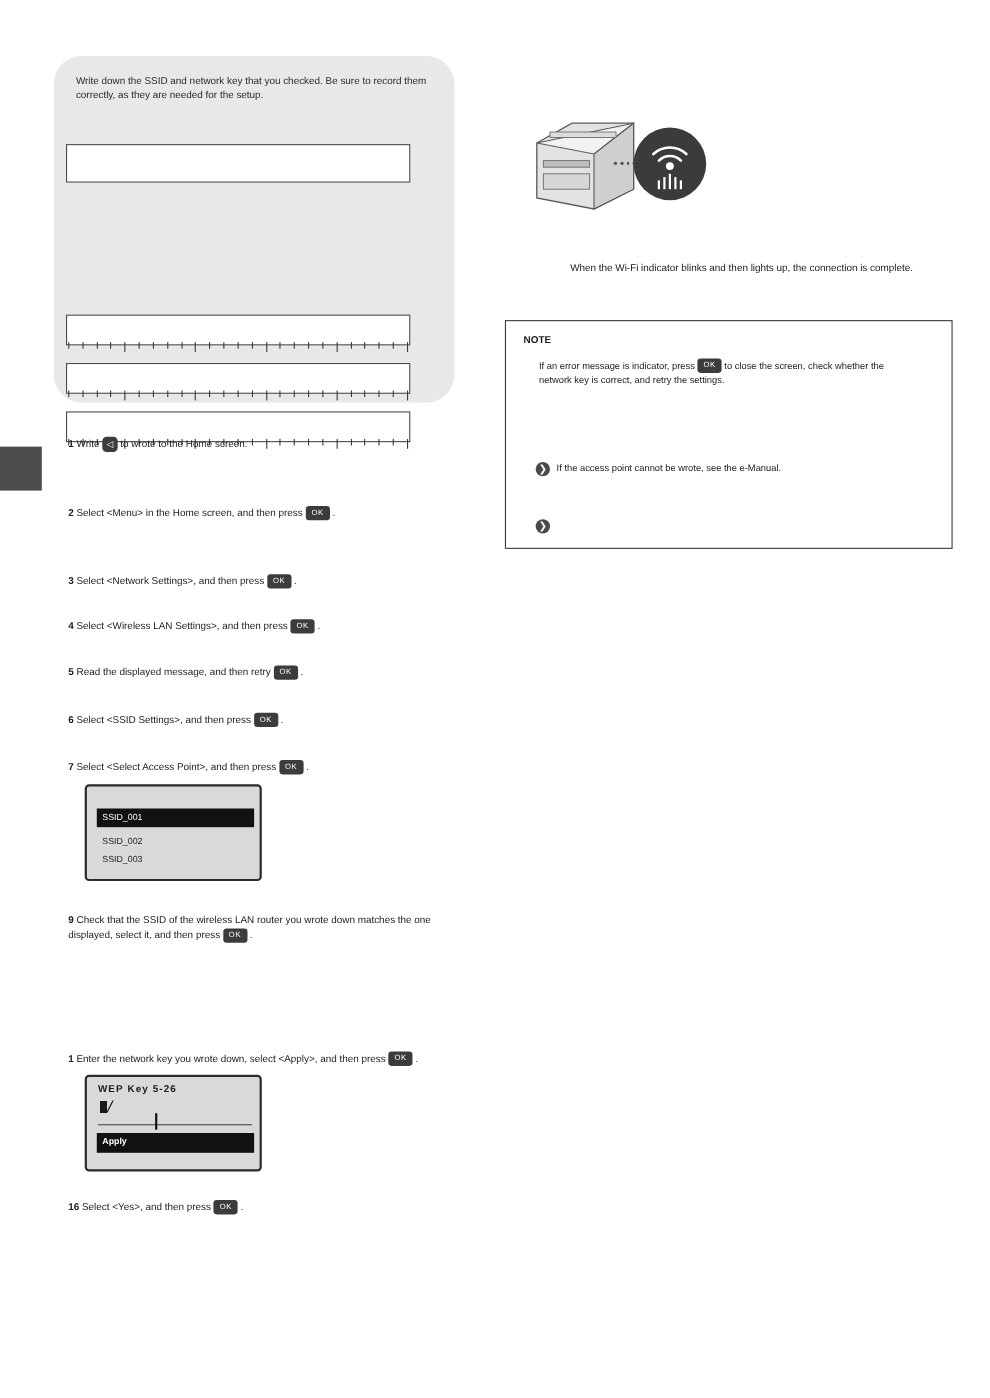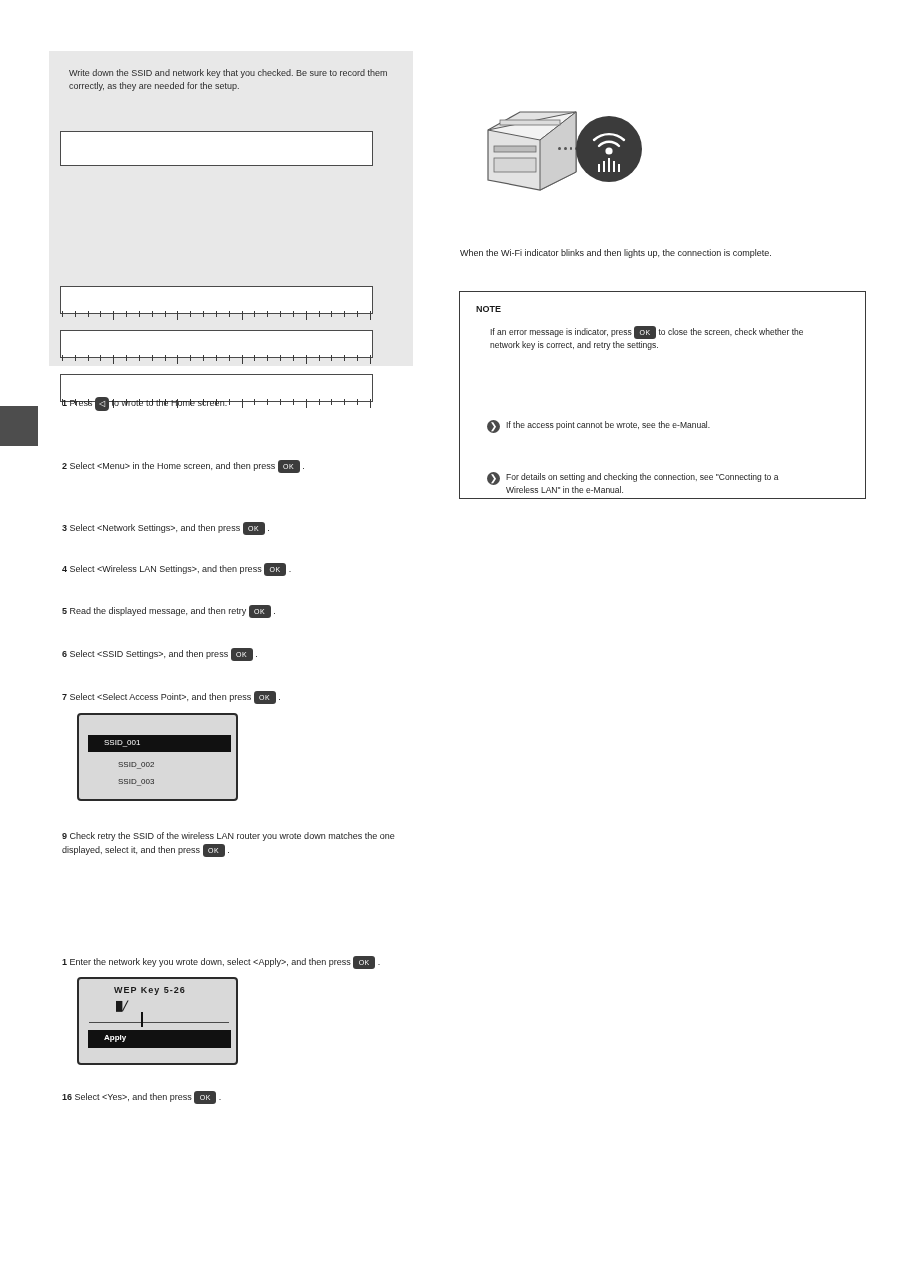--- a/index.html
+++ b/index.html
@@ -28,20 +28,21 @@
     background: #4d4d4d;
   }
 
   
   .note-box {
     left: 49px;
     top: 51px;
     width: 364px;
     height: 315px;
     background: #e8e8e8;
+    border-radius: 25px;
   }
   .note-title {
     position: absolute;
     left: 20px;
     top: 16px;
     width: 324px;
     font-size: 9px;
     line-height: 13px;
     color: #2a2a2a;
   }
@@ -132,29 +133,28 @@
     background: #d9d9d9;
     border: 2px solid #2b2b2b;
     border-radius: 4px;
     box-sizing: border-box;
   }
   .lcd .lcd-line {
     position: absolute;
     font-size: 8px;
     color: #1a1a1a;
     white-space: nowrap;
-    margin-left: 25px;
   }
   .lcd .lcd-sel {
     position: absolute;
     background: #111111;
     color: #ffffff;
     font-size: 8px;
     line-height: 16px;
-    padding-left: 16px;
+    padding-left: 5px;
     box-sizing: border-box;
     white-space: nowrap;
   }
   .lcd-underline {
     position: absolute;
     height: 1px;
     background: #4a4a4a;
   }
   .caret {
     position: absolute;
@@ -331,21 +331,21 @@
         <i></i>
         <i></i>
         <i></i>
         <i class="tall"></i>
     </div>
   </div>
 </div>
 
 <div class="para" style="left:62px; top:396px; width:350px;">
   <span class="step-num">1</span>
-  <span>Press</span>
+  <span>Write</span>
   <span class="key-back">◁</span>
   <span>to wrote to the Home screen.</span>
 </div>
 
 <div class="para" style="left:62px; top:459px; width:350px;">
   <span class="step-num">2</span>
   <span>Select &lt;Menu&gt; in the Home screen, and then press</span>
   <span class="key-ok">OK</span>
   <span>.</span>
 </div>
@@ -386,21 +386,21 @@
 </div>
 
 <div class="lcd" style="left:77px; top:713px; width:161px; height:88px;">
   <div class="lcd-sel" style="left:9px; top:20px; width:143px; height:17px;">SSID_001</div>
   <div class="lcd-line" style="left:14px; top:45px;">SSID_002</div>
   <div class="lcd-line" style="left:14px; top:62px;">SSID_003</div>
 </div>
 
 <div class="para" style="left:62px; top:829px; width:352px;">
   <span class="step-num">9</span>
-  <span>Check retry the SSID of the wireless LAN router you wrote down matches the one displayed, select it, and then press</span>
+  <span>Check that the SSID of the wireless LAN router you wrote down matches the one displayed, select it, and then press</span>
   <span class="key-ok">OK</span>
   <span>.</span>
 </div>
 
 <div class="para" style="left:62px; top:955px; width:352px;">
   <span class="step-num">1</span>
   <span>Enter the network key you wrote down, select &lt;Apply&gt;, and then press</span>
   <span class="key-ok">OK</span>
   <span>.</span>
 </div>
@@ -449,29 +449,28 @@
     <div class="bars">
       <i style="height:8px"></i>
         <i style="height:11px"></i>
         <i style="height:14px"></i>
         <i style="height:11px"></i>
         <i style="height:8px"></i>
     </div>
   </div>
 </div>
 
-<div class="right-head" style="left:460px; top:246px; width:370px;">When the Wi-Fi indicator blinks and then lights up, the connection is complete.</div>
+<div class="right-head" style="left:460px; top:236px; width:370px;text-align:right;">When the Wi-Fi indicator blinks and then lights up, the connection is complete.</div>
 
 <div class="bordered-box" style="left:459px; top:291px; width:407px; height:208px;">
   <div class="bb-title" style="left:16px; top:12px;">NOTE</div>
 
   <div class="bb-text" style="left:30px; top:34px; width:316px;">
     <span>If an error message is indicator, press</span>
     <span class="key-ok">OK</span>
     <span>to close the screen, check whether the network key is correct, and retry the settings.</span>
   </div>
 
   <div class="arrow-icon" style="left:27px; top:128px;">❯</div>
   <div class="bb-text" style="left:46px; top:127px; width:300px;">If the access point cannot be wrote, see the e-Manual.</div>
 
   <div class="arrow-icon" style="left:27px; top:180px;">❯</div>
-  <div class="bb-text" style="left:46px; top:179px; width:300px;">For details on setting and checking the connection, see "Connecting to a Wireless LAN" in the e-Manual.</div>
 </div>
 
 </body></html>

